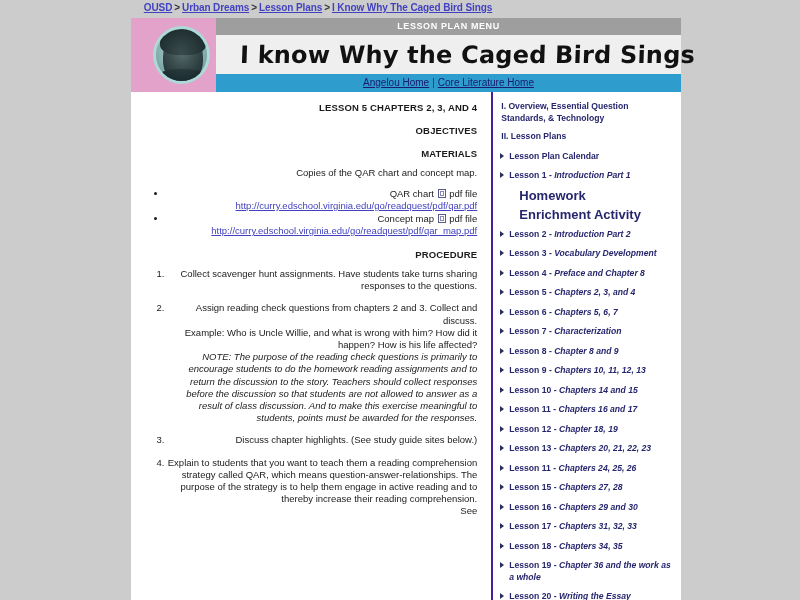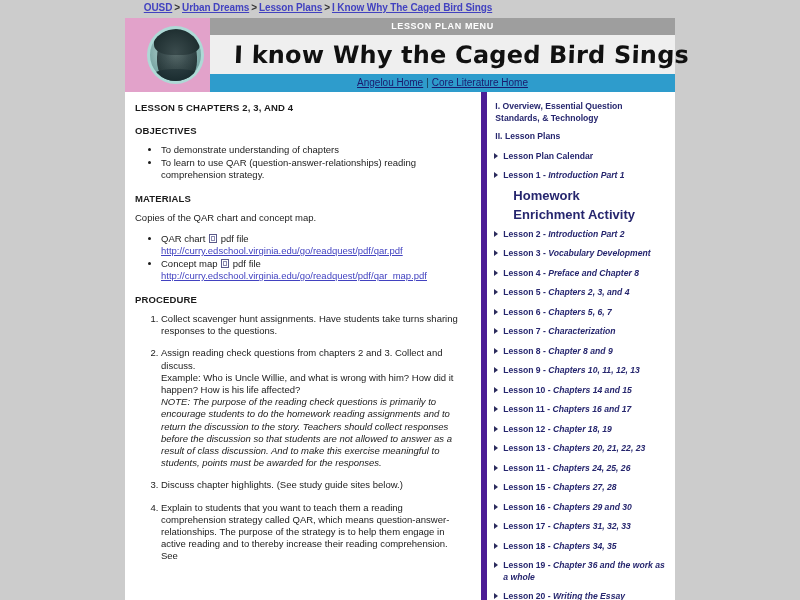--- a/index.html
+++ b/index.html
@@ -38,21 +38,21 @@
   }
   .breadcrumb .sep {
     color: #333333;
     padding: 0 2px;
     text-decoration: none;
   }
 
   
   .shell {
     position: absolute;
-    left: 125px;
+    left: 131px;
     top: 18px;
     width: 550px;
     background: #3b82f6;
     height: 582px;
   }
 
   
   .masthead {
     position: relative;
     width: 550px;
@@ -179,22 +179,23 @@
     top: 74px;
     width: 550px;
     height: 508px;
     background: #ffffff;
     display: flex;
   }
   .col-main {
     width: 380px;
     box-sizing: border-box;
     padding: 10px 14px 0 10px;
-    border-right: 6px solid #4c1d95;
+    border-right: 2px solid #4c1d95;
     overflow: hidden;
+    text-align: right;
   }
   .col-side {
     width: 197px;
     box-sizing: border-box;
     padding: 6px 6px 0 6px;
     overflow: hidden;
   }
 
   
   .col-main h2 {
@@ -344,24 +345,20 @@
       </div>
     </div>
 
     <div class="columns">
 
       <div class="col-main">
 
         <h2>LESSON 5 CHAPTERS 2, 3, AND 4</h2>
 
         <h3>OBJECTIVES</h3>
-        <ul class="bullets">
-          <li>To demonstrate understanding of chapters</li>
-          <li>To learn to use QAR (question-answer-relationships) reading comprehension strategy.</li>
-        </ul>
 
         <h3>MATERIALS</h3>
         <p>Copies of the QAR chart and concept map.</p>
         <ul class="bullets">
           <li>
             <span>QAR chart</span>
             <span class="pdf-ico"></span>
             <span>pdf file</span><br>
             <a class="lnk" href="#">http://curry.edschool.virginia.edu/go/readquest/pdf/qar.pdf</a>
           </li>

